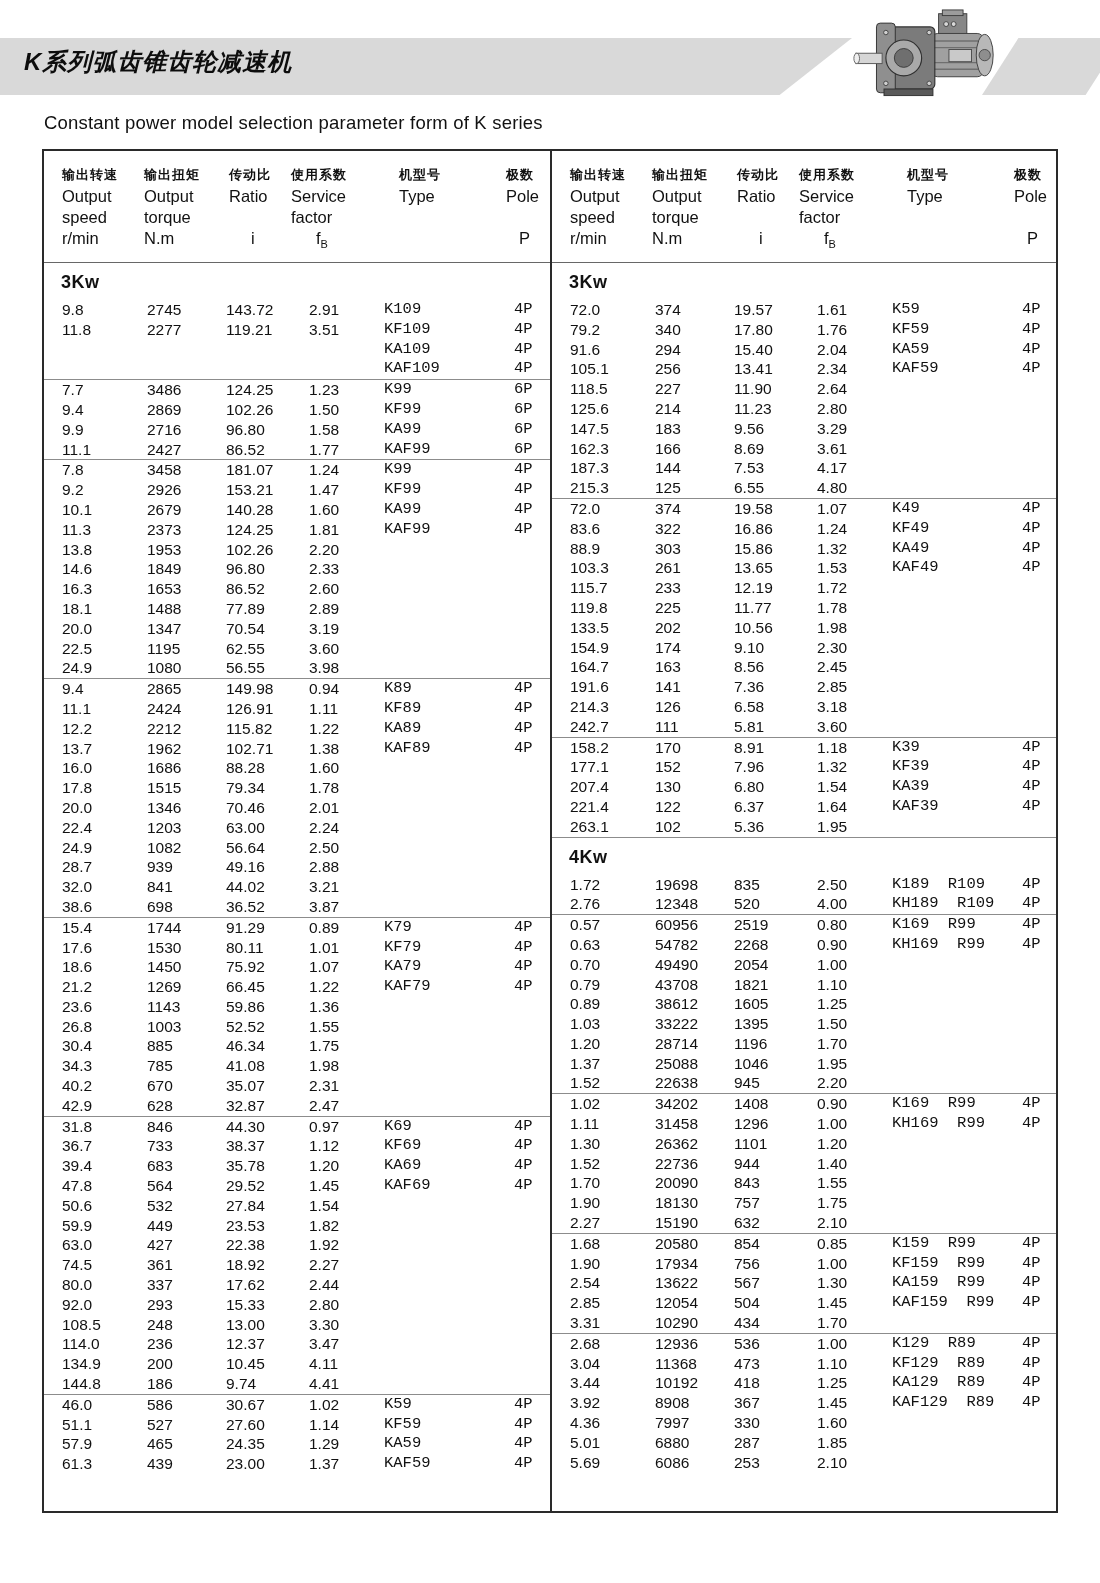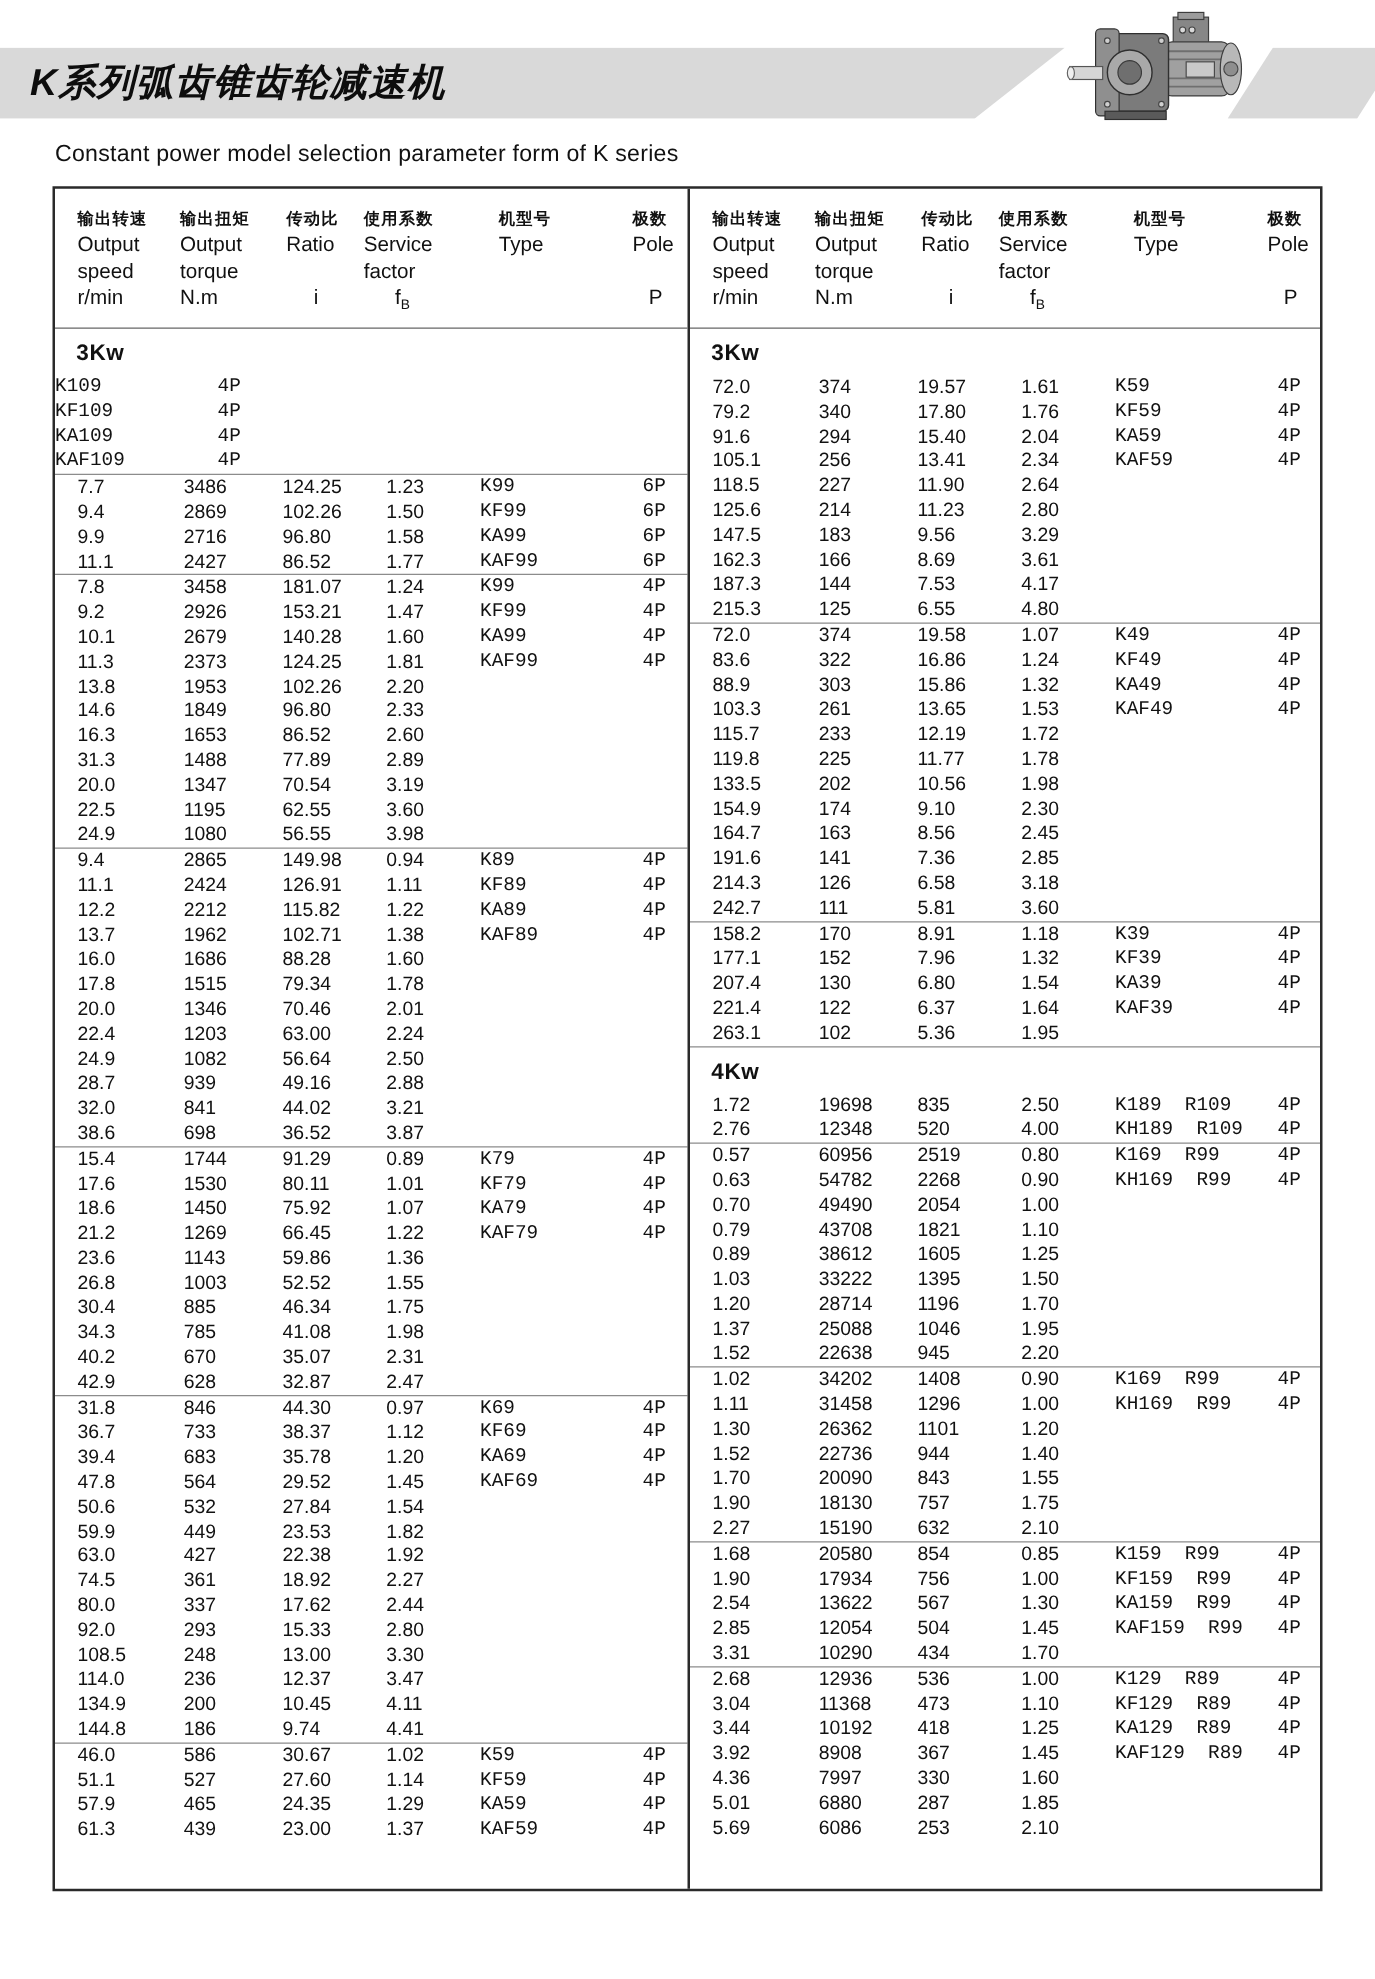--- a/index.html
+++ b/index.html
@@ -16,21 +16,21 @@
     background:#d9d9d9;
     clip-path:polygon(0 0,100% 0,91.5% 100%,0 100%);
   }
   .band-right {
     position:absolute; right:-22px; top:38px; width:140px; height:57px;
     background:#d9d9d9;
     clip-path:polygon(26% 0,100% 0,74% 100%,0 100%);
   }
   .banner-title {
     position:absolute; left:24px; top:46px;
-    font-size:30px; font-weight:bold; font-style:italic;
+    font-size:24px; font-weight:bold; font-style:italic;
     letter-spacing:1px; color:#0d0d0d; margin:0;
   }
   .product { position:absolute; right:88px; top:6px; width:160px; height:102px; }
   
   .content { margin:0 42px; }
   .page-title-zh { font-size:25px; font-weight:bold; margin:12px 0 3px 2px; letter-spacing:1px; }
   .page-title-en { font-size:18.5px; margin:0 0 0 2px; letter-spacing:0.2px; }
   
   .params-table {
     margin-top:15px; display:flex; border:2px solid #2a2a2a;
@@ -139,20 +139,30 @@
           </div>
           <div class="hcol hcol-5">
             <div class="h-zh">极数</div>
             <div class="h-en">Pole</div>
             <div class="h-en">&nbsp;</div>
             <div class="h-unit">P</div>
           </div>
         </div>
         <div class="sec-heading">3Kw</div>
         <div class="group">
+          <div class="nums">
+            <div class="cell c0">9.8</div>
+            <div class="cell c1">2745</div>
+            <div class="cell c2">143.72</div>
+            <div class="cell c3">2.91</div>
+            <div class="cell c0">11.8</div>
+            <div class="cell c1">2277</div>
+            <div class="cell c2">119.21</div>
+            <div class="cell c3">3.51</div>
+          </div>
           <div class="types">
             <div class="type-row">
               <span class="type-name">K109</span>
               <span class="pole">4P</span>
             </div>
             <div class="type-row">
               <span class="type-name">KF109</span>
               <span class="pole">4P</span>
             </div>
             <div class="type-row">
@@ -226,21 +236,21 @@
             <div class="cell c2">102.26</div>
             <div class="cell c3">2.20</div>
             <div class="cell c0">14.6</div>
             <div class="cell c1">1849</div>
             <div class="cell c2">96.80</div>
             <div class="cell c3">2.33</div>
             <div class="cell c0">16.3</div>
             <div class="cell c1">1653</div>
             <div class="cell c2">86.52</div>
             <div class="cell c3">2.60</div>
-            <div class="cell c0">31.3</div>
+            <div class="cell c0">18.1</div>
             <div class="cell c1">1488</div>
             <div class="cell c2">77.89</div>
             <div class="cell c3">2.89</div>
             <div class="cell c0">20.0</div>
             <div class="cell c1">1347</div>
             <div class="cell c2">70.54</div>
             <div class="cell c3">3.19</div>
             <div class="cell c0">22.5</div>
             <div class="cell c1">1195</div>
             <div class="cell c2">62.55</div>

